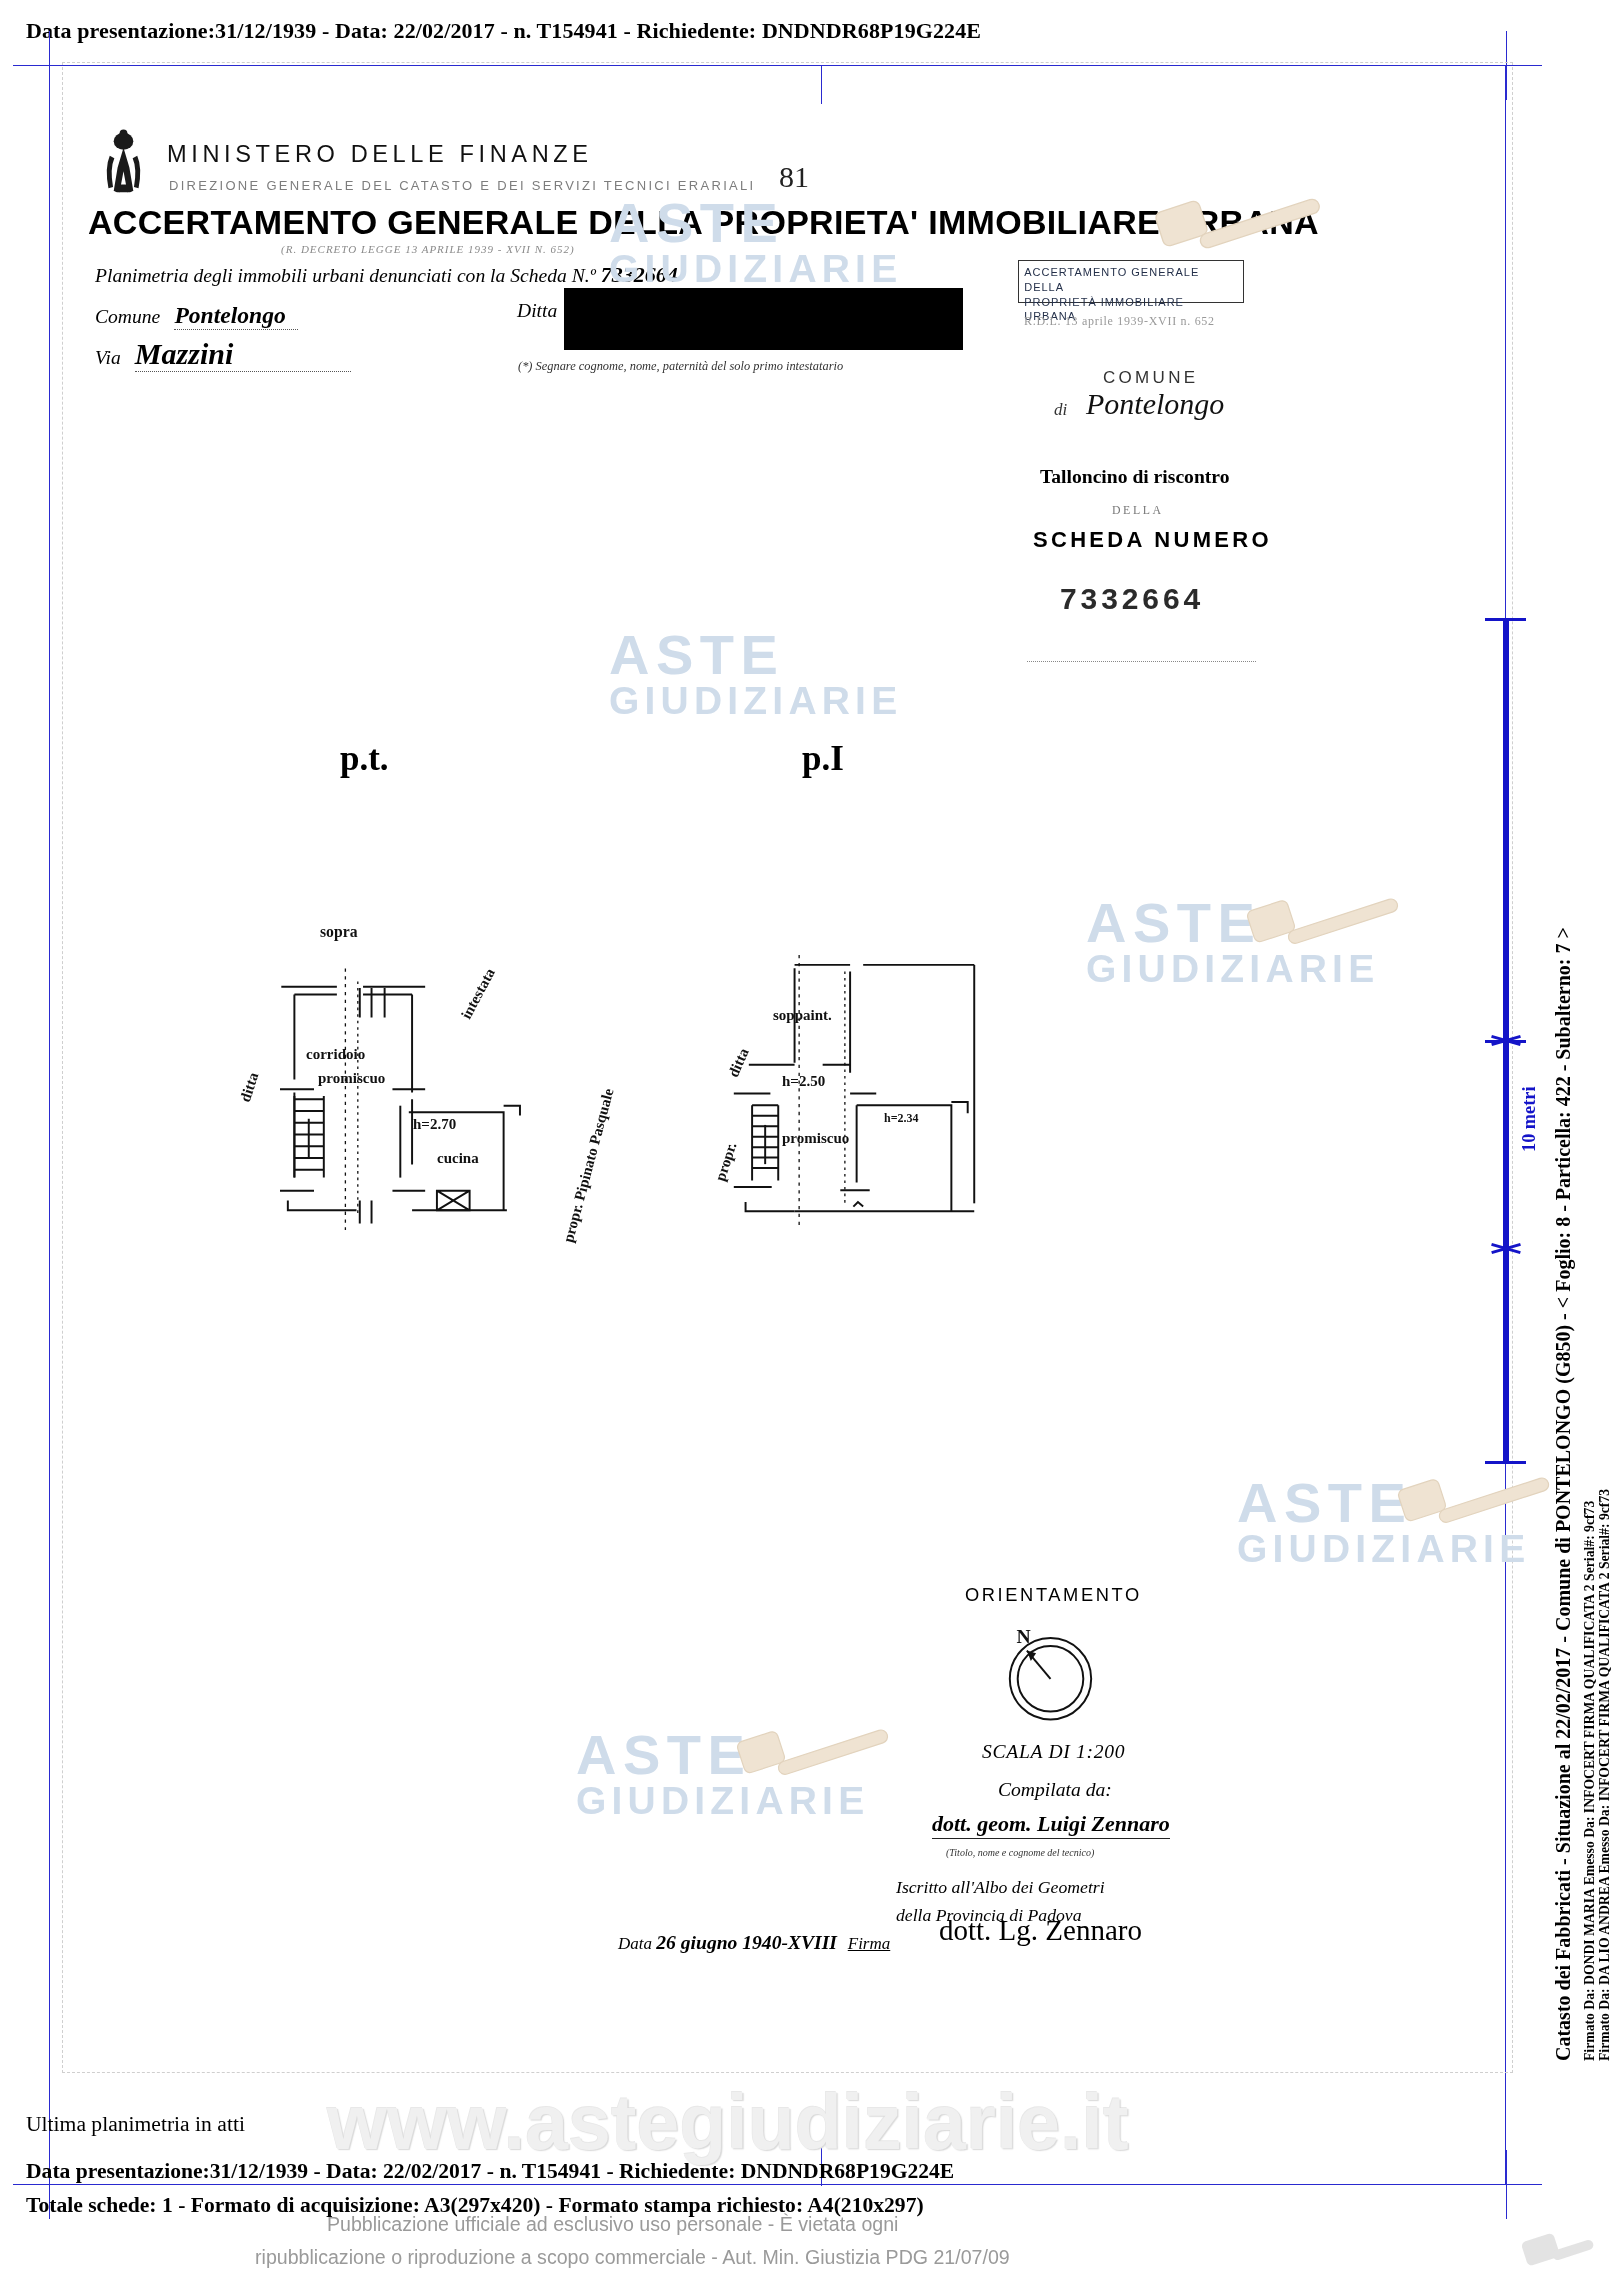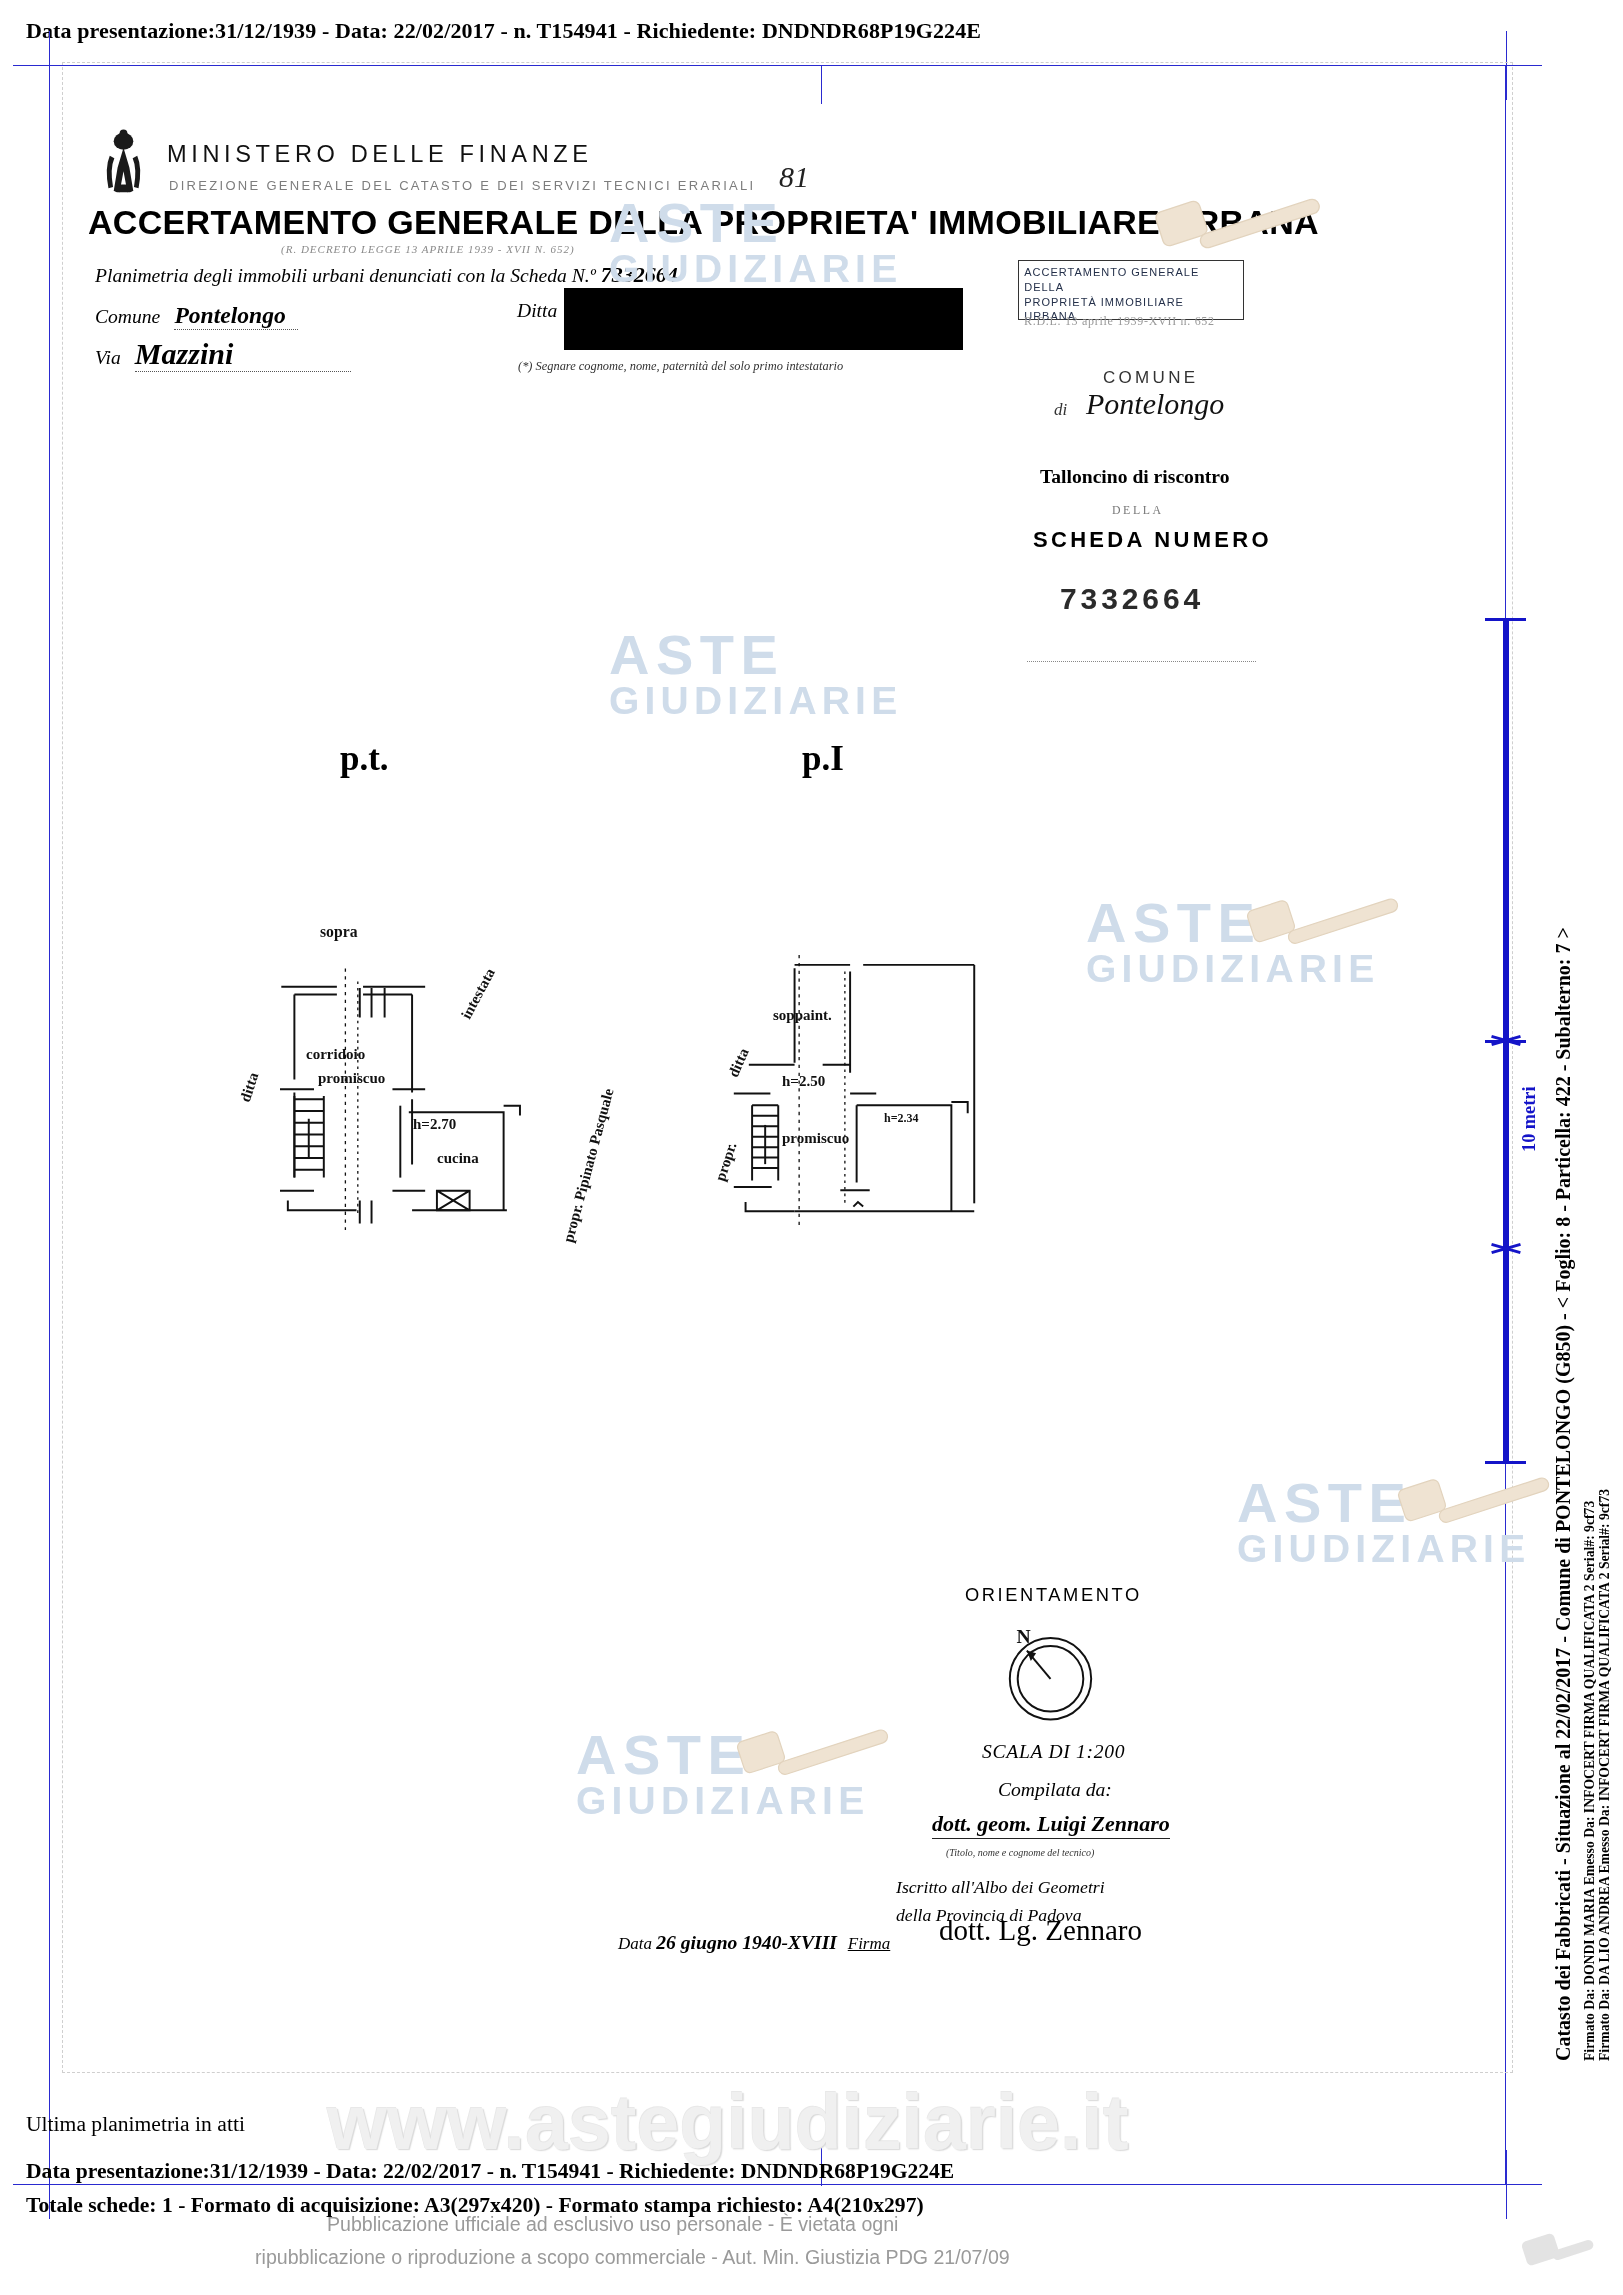--- a/index.html
+++ b/index.html
@@ -22,33 +22,33 @@
   #emblem{left:98px;top:128px;width:51px;height:69px;}
   #ministry-title{left:167px;top:141px;font-size:23.6px;letter-spacing:4.6px;
     font-family:"Liberation Sans",sans-serif;color:#111;white-space:nowrap;}
   #ministry-sub{left:169px;top:178px;font-size:13px;letter-spacing:2.3px;
     font-family:"Liberation Sans",sans-serif;color:#7d7d7d;white-space:nowrap;}
   #big-title{left:88px;top:203px;font-size:34px;font-weight:bold;letter-spacing:0.3px;
     font-family:"Liberation Sans",sans-serif;white-space:nowrap;}
   #decree{left:281px;top:243px;font-size:11px;letter-spacing:1px;color:#8a8a8a;
     font-style:italic;white-space:nowrap;}
   #folio-no{left:779px;top:160px;font-size:30px;font-family:"Liberation Serif",serif;
-    font-style:italic;color:#222;text-align:right;}
+    color:#222;text-align:right;}
   
   .form-line{font-size:19.6px;font-style:italic;white-space:nowrap;}
   #line-planimetria{left:95px;top:262px;}
   #line-comune{left:95px;top:302px;}
   #line-via{left:95px;top:337px;}
   .hand{font-family:"Liberation Serif",serif;font-weight:bold;font-style:italic;}
   .dotfill{border-bottom:1.3px dotted #555;display:inline-block;min-width:124px;}
   #ditta-label{left:517px;top:300px;font-size:19.6px;font-style:italic;}
   #ditta-redaction{left:564px;top:288px;width:399px;height:62px;background:#000;}
   #ditta-note{left:518px;top:359px;font-size:12.4px;font-style:italic;color:#333;white-space:nowrap;}
   
-  #stamp-box{left:1018px;top:260px;width:226px;height:60px;border:1.3px solid #333;
+  #stamp-box{left:1018px;top:260px;width:226px;height:43px;border:1.3px solid #333;
     padding:3.9px 5.2px;box-sizing:border-box;}
   #stamp-box div{font-size:11px;letter-spacing:1px;color:#24304a;
     font-family:"Liberation Sans",sans-serif;line-height:1.35;}
   
   #rd-line{left:1024px;top:314px;font-size:12px;letter-spacing:0.7px;color:#999;white-space:nowrap;}
   #tal-comune{left:1103px;top:368px;font-size:17px;letter-spacing:3.3px;color:#333;
     font-family:"Liberation Sans",sans-serif;}
   #tal-di{left:1054px;top:400px;font-size:17px;font-style:italic;color:#333;}
   #tal-city{left:1086px;top:387px;font-size:30px;font-style:italic;
     font-family:"Liberation Serif",serif;color:#111;}

